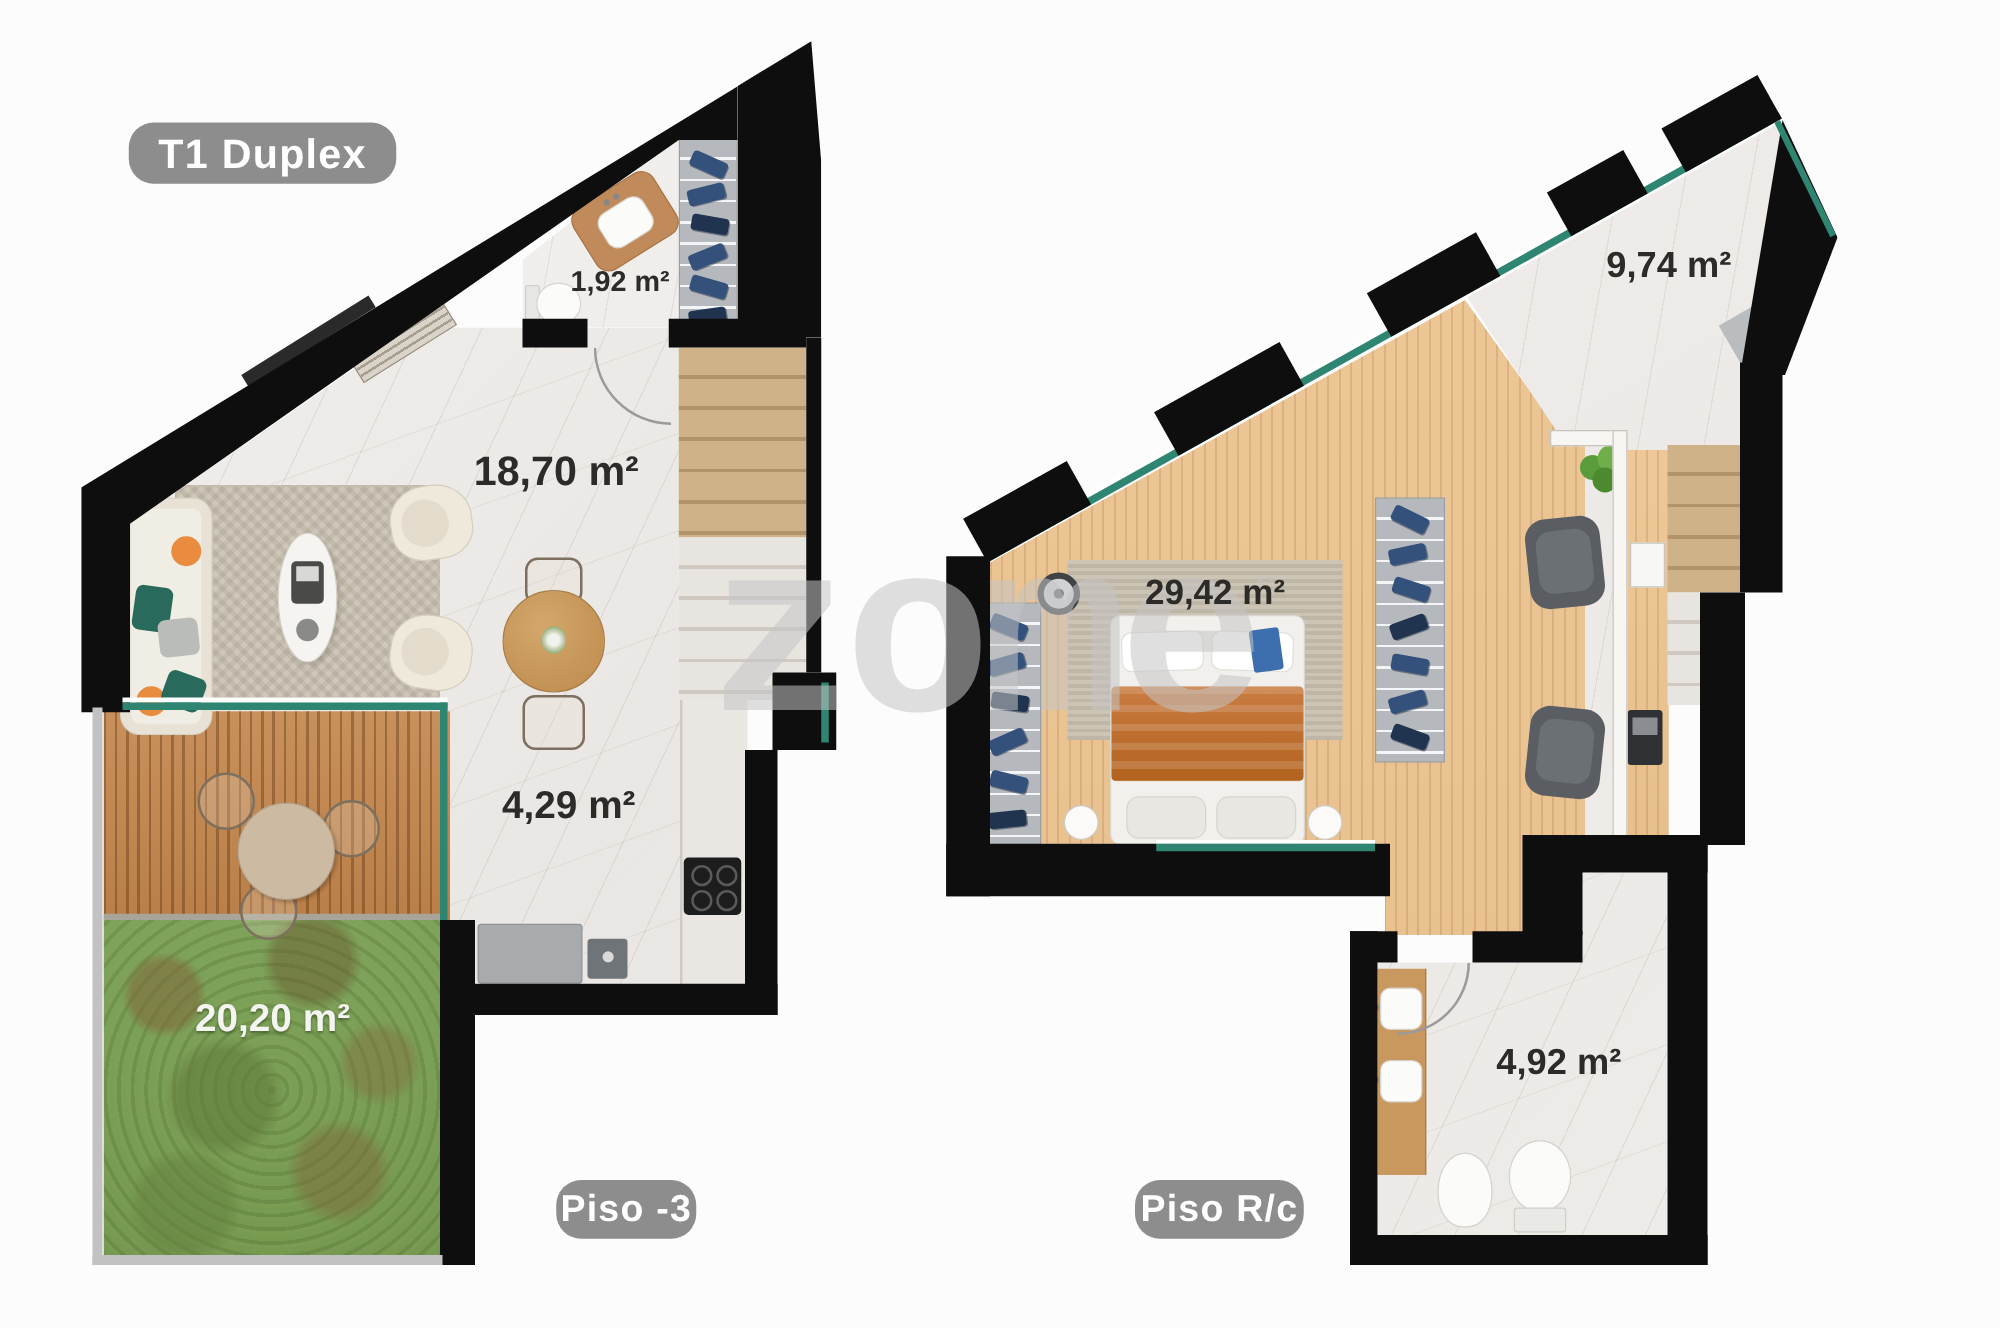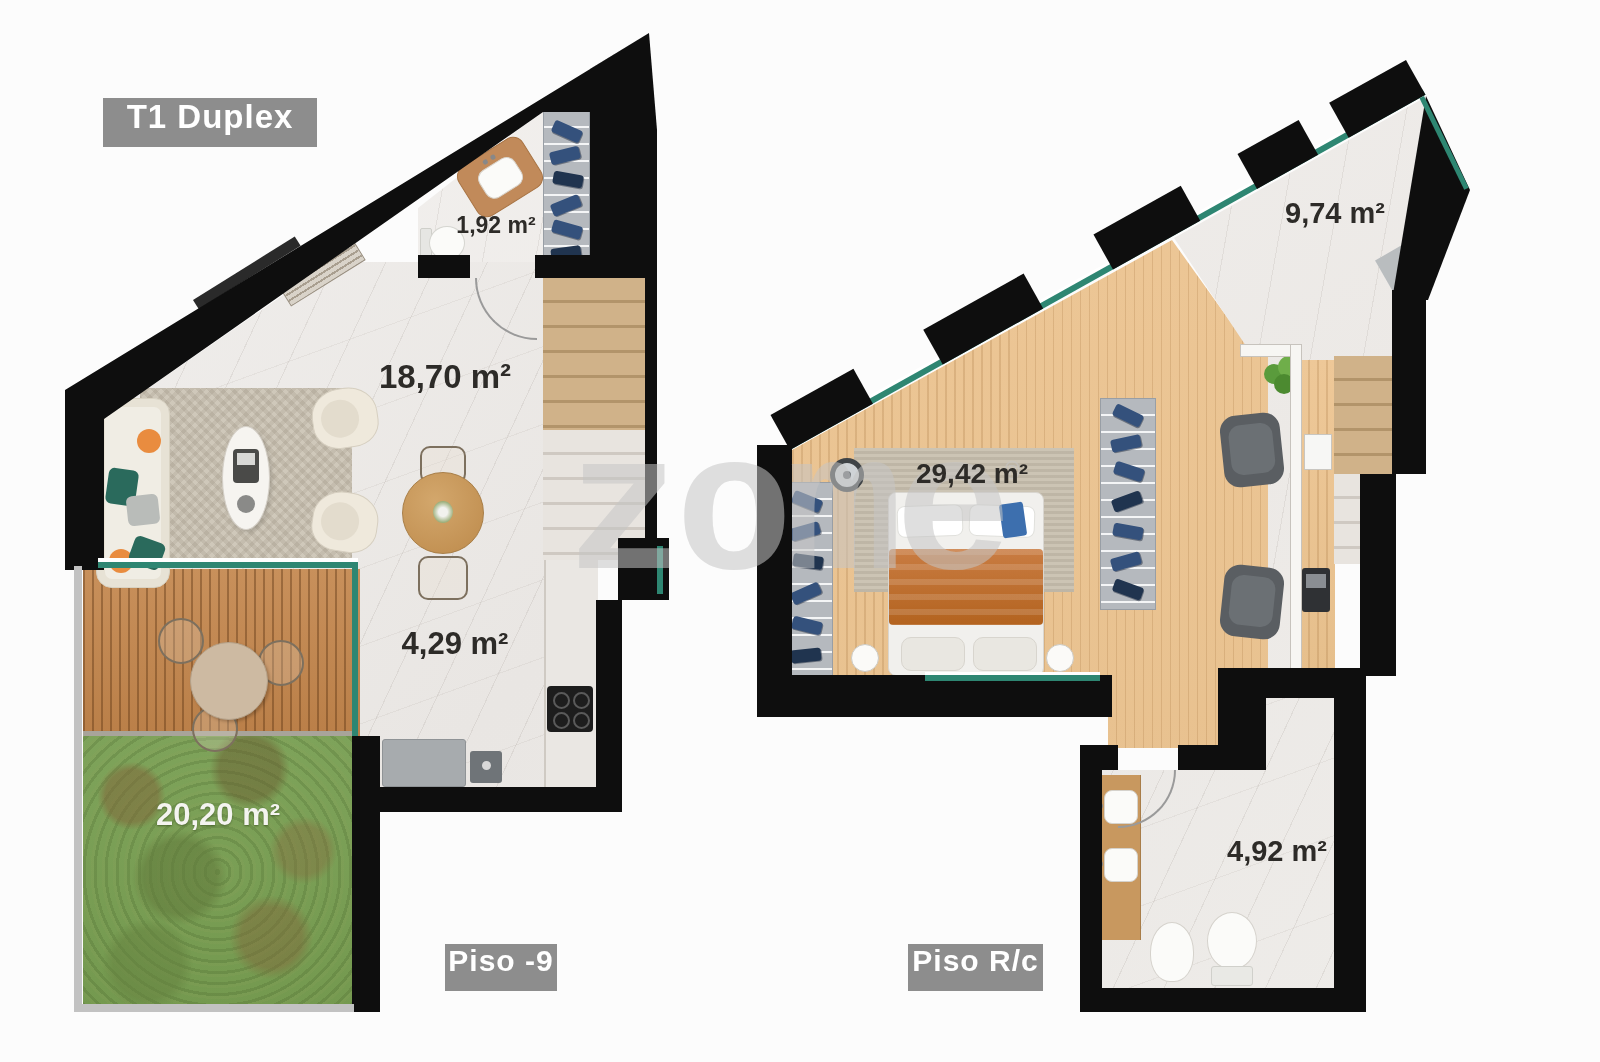--- a/index.html
+++ b/index.html
@@ -41,21 +41,21 @@
   .rug2{background:
       repeating-linear-gradient(0deg, rgba(118,108,92,.16) 0 3px, transparent 3px 6px),
       #ccc4b4;}
   .stairwood{background:repeating-linear-gradient(180deg,#d0b289 0 22px,#b2946a 22px 25px);}
   .stairlight{background:repeating-linear-gradient(180deg,#e8e4df 0 22px,#cfc9c2 22px 25px);}
   .wardrobe{background:repeating-linear-gradient(180deg,#b5b9be 0 15px,#f4f5f6 15px 17px);
       border:1px solid #989ea5;box-sizing:border-box;}
   .cl{position:absolute;width:30px;height:13px;background:#34517c;border-radius:3px;box-shadow:1px 1px 0 rgba(20,30,50,.45);}
   .cld{background:#20344f;}
   .badge{position:absolute;background:#8d8d8d;color:#ffffff;font-weight:bold;
-      display:flex;align-items:flex-start;justify-content:center;z-index:55;letter-spacing:1px;}
+      display:flex;align-items:center;justify-content:center;z-index:55;letter-spacing:1px;border-radius:20px;}
   .arealbl{position:absolute;transform:translate(-50%,-50%);font-weight:600;color:#2d2b28;
       white-space:nowrap;z-index:50;}
   .white-lbl{color:#f4f4f0;text-shadow:0 1px 2px rgba(40,60,20,.55);}
   .watermark{position:absolute;left:566px;top:418px;z-index:40;font-weight:bold;font-size:196px;
       color:rgba(196,196,196,.55);letter-spacing:-8px;line-height:1;user-select:none;font-family:Liberation Mono, monospace;}
   .watermark sup{font-size:26px;letter-spacing:0;vertical-align:88px;}
   .arc{position:absolute;z-index:34;box-sizing:border-box;}
   .furn{position:absolute;z-index:20;}
   .chair-ring{position:absolute;border:2px solid #7d705e;border-radius:50%;z-index:20;background:rgba(230,220,205,.25);}
 </style>
@@ -167,21 +167,21 @@
     <div class="arealbl" style="left:445px;top:377px;font-size:33px">
       <span>18,70 m²</span>
     </div>
     <div class="arealbl" style="left:455px;top:644px;font-size:31px">
       <span>4,29 m²</span>
     </div>
     <div class="arealbl white-lbl" style="left:218px;top:815px;font-size:31px">
       <span>20,20 m²</span>
     </div>
     <div class="badge" style="left:445px;top:944px;width:112px;height:47px;font-size:30px">
-      <span>Piso -9</span>
+      <span>Piso -3</span>
     </div>
   </div>
 
   <div>
 
     <div class="ov woodfloor" style="clip-path:polygon(792px 450px,1172px 240px,1252px 352px,1292px 352px,1292px 673px,1222px 673px,1222px 748px,1108px 748px,1108px 675px,792px 675px);z-index:10"></div>
     <div class="abs woodfloor" style="left:1298px;top:360px;width:36px;height:315px;z-index:12;border-left:1px solid #b68c58"></div>
     <div class="ov marble2" style="clip-path:polygon(1174px 238px,1424px 98px,1428px 300px,1392px 300px,1392px 474px,1334px 474px,1334px 668px,1268px 668px,1268px 352px,1250px 352px);z-index:10"></div>
     <div class="abs stairwood" style="left:1334px;top:356px;width:58px;height:118px;z-index:12"></div>
     <div class="abs stairlight" style="left:1334px;top:474px;width:58px;height:90px;z-index:12"></div>
@@ -281,21 +281,21 @@
     <div class="innerwall" style="left:1290px;top:344px;width:12px;height:332px"></div>
 
     <div class="arc" style="left:1118px;top:770px;width:58px;height:58px;border-right:2px solid #9a9a9a;border-bottom:2px solid #9a9a9a;border-bottom-right-radius:100%"></div>
 
     <div class="arealbl" style="left:1335px;top:213px;font-size:29px">
       <span>9,74 m²</span>
     </div>
     <div class="arealbl" style="left:972px;top:474px;font-size:28px">
       <span>29,42 m²</span>
     </div>
-    <div class="arealbl" style="left:1277px;top:851px;font-size:29px">
+    <div class="arealbl" style="left:1247px;top:851px;font-size:29px">
       <span>4,92 m²</span>
     </div>
     <div class="badge" style="left:908px;top:944px;width:135px;height:47px;font-size:30px">
       <span>Piso R/c</span>
     </div>
   </div>
 
   <div class="watermark"><span>zome</span><sup>®</sup></div>
 
 </div>

